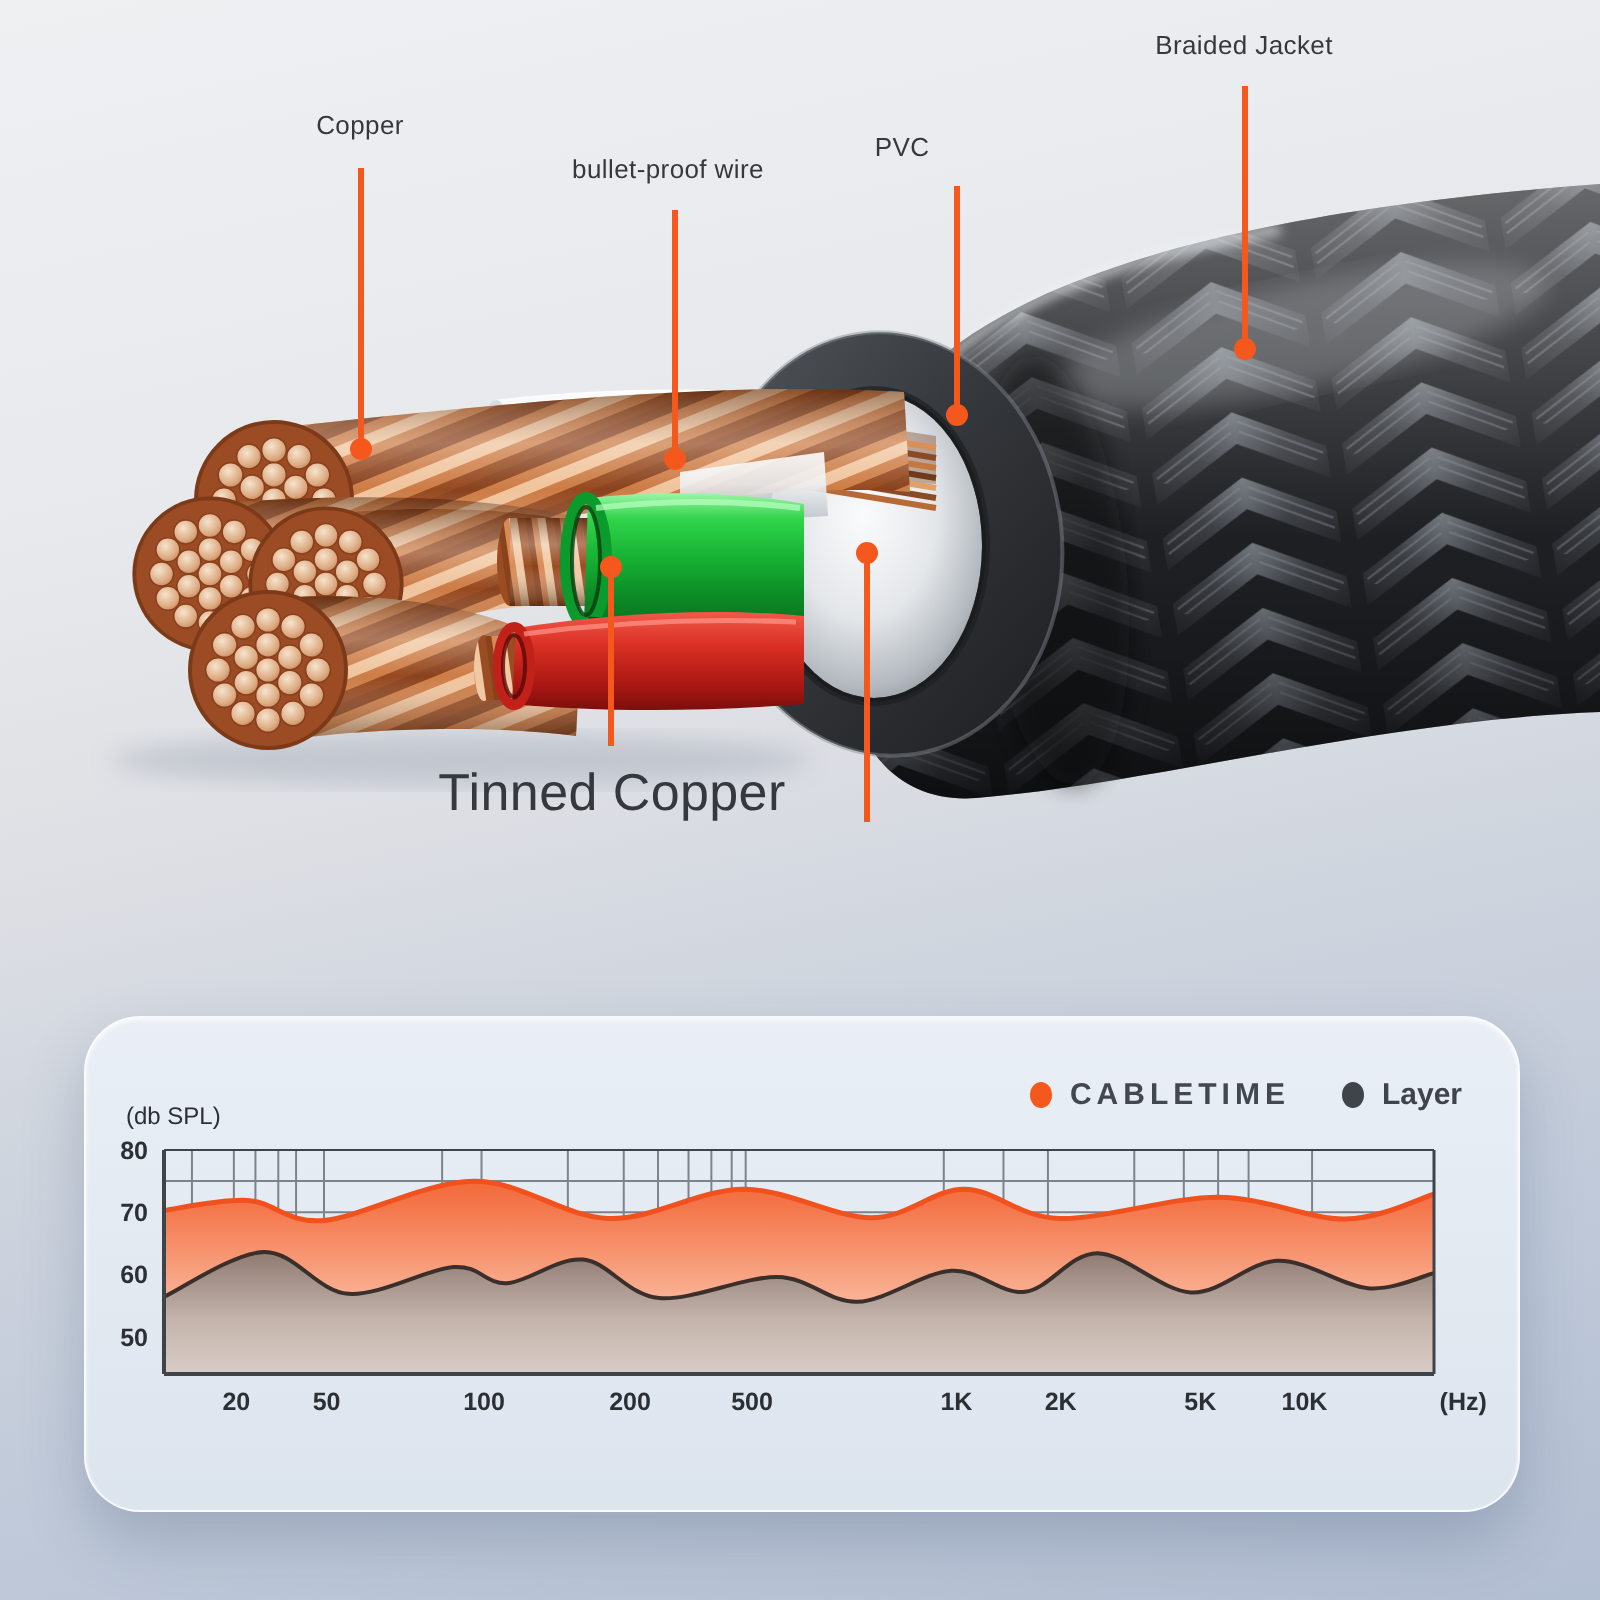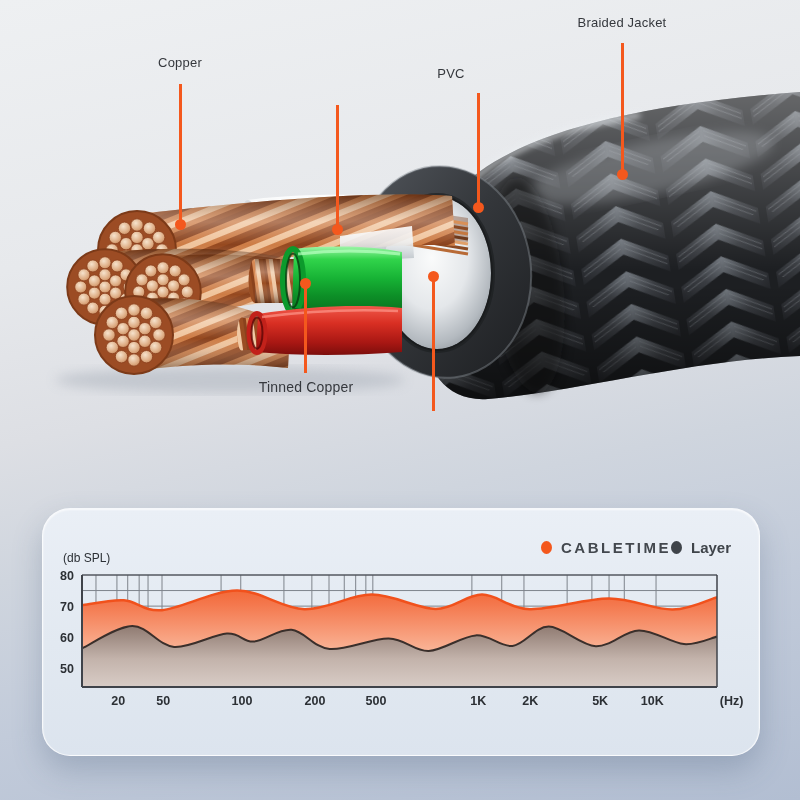--- a/index.html
+++ b/index.html
@@ -3,28 +3,28 @@
 <meta charset="utf-8">
 <style>
   html,body{margin:0;padding:0;}
   body{font-family:"Liberation Sans",sans-serif;}
   .stage{position:relative;width:800px;height:800px;overflow:hidden;
     background:linear-gradient(168deg,#eef0f2 0%,#e7e9ec 28%,#dddfe4 46%,#cfd5de 60%,#c2cbda 76%,#b2bed2 100%);}
   svg{display:block;}
   .illus{position:absolute;left:0;top:0;}
   .callout-text{position:absolute;transform:translateX(-50%);font-size:13px;color:#35383d;
     white-space:nowrap;letter-spacing:.2px;text-align:center;line-height:1.42;}
-  .callout-text.small{font-size:14px;}
+  .callout-text.small{font-size:26px;}
   .vline{position:absolute;width:3px;background:#F4581D;}
   .dot{position:absolute;width:11px;height:11px;border-radius:50%;background:#F4581D;}
   .panel{position:absolute;left:42px;top:508px;width:716px;height:246px;border-radius:28px;
     background:linear-gradient(180deg,#eaeff6 0%,#e2e9f1 55%,#dce4ee 100%);
     border:1px solid rgba(255,255,255,.75);
     box-shadow:0 14px 30px rgba(70,90,120,.28), inset 0 1px 2px rgba(255,255,255,.8);}
-  .legend{position:absolute;top:30px;right:28px;display:flex;align-items:flex-end;}
+  .legend{position:absolute;top:30px;right:28px;display:flex;align-items:flex-end;gap:26px;}
   .legend-item{display:flex;align-items:center;gap:9px;}
   .legend-dot{width:11px;height:13px;border-radius:50%;}
   .legend-name{font-size:15px;font-weight:700;color:#3f444a;}
   .legend-name.brand{letter-spacing:2.5px;color:#43484e;}
   #chart{position:absolute;left:0;top:0;}
 </style>
 </head>
 <body>
 
 <div class="stage">
@@ -251,20 +251,21 @@
       <ellipse cx="257" cy="333" rx="8" ry="19.5" fill="none" stroke="#c2211a" stroke-width="5"></ellipse>
       <ellipse cx="257" cy="333" rx="5.5" ry="15.5" fill="none" stroke="#5c0806" stroke-width="2" opacity=".8"></ellipse>
       <path d="M 262,317 Q 330,308 398,311" stroke="#ff9d90" stroke-width="2.5" opacity=".65" fill="none"></path>
     </g>
   </svg>
 
   <div class="callout-text" style="left:180px;top:54px;">Copper</div>
   <div class="vline" style="left:178.5px;top:84px;height:140px;"></div>
   <div class="dot" style="left:174.5px;top:218.5px;"></div>
 
+  <div class="callout-text" style="left:334px;top:76px;">bullet-proof wire</div>
   <div class="vline" style="left:335.5px;top:105px;height:124px;"></div>
   <div class="dot" style="left:331.5px;top:223.5px;"></div>
 
   <div class="callout-text" style="left:451px;top:65px;">PVC</div>
   <div class="vline" style="left:476.5px;top:93px;height:113px;"></div>
   <div class="dot" style="left:472.5px;top:201.5px;"></div>
 
   <div class="callout-text" style="left:622px;top:14px;">Braided Jacket</div>
   <div class="vline" style="left:620.5px;top:43px;height:130px;"></div>
   <div class="dot" style="left:616.5px;top:168.5px;"></div>

